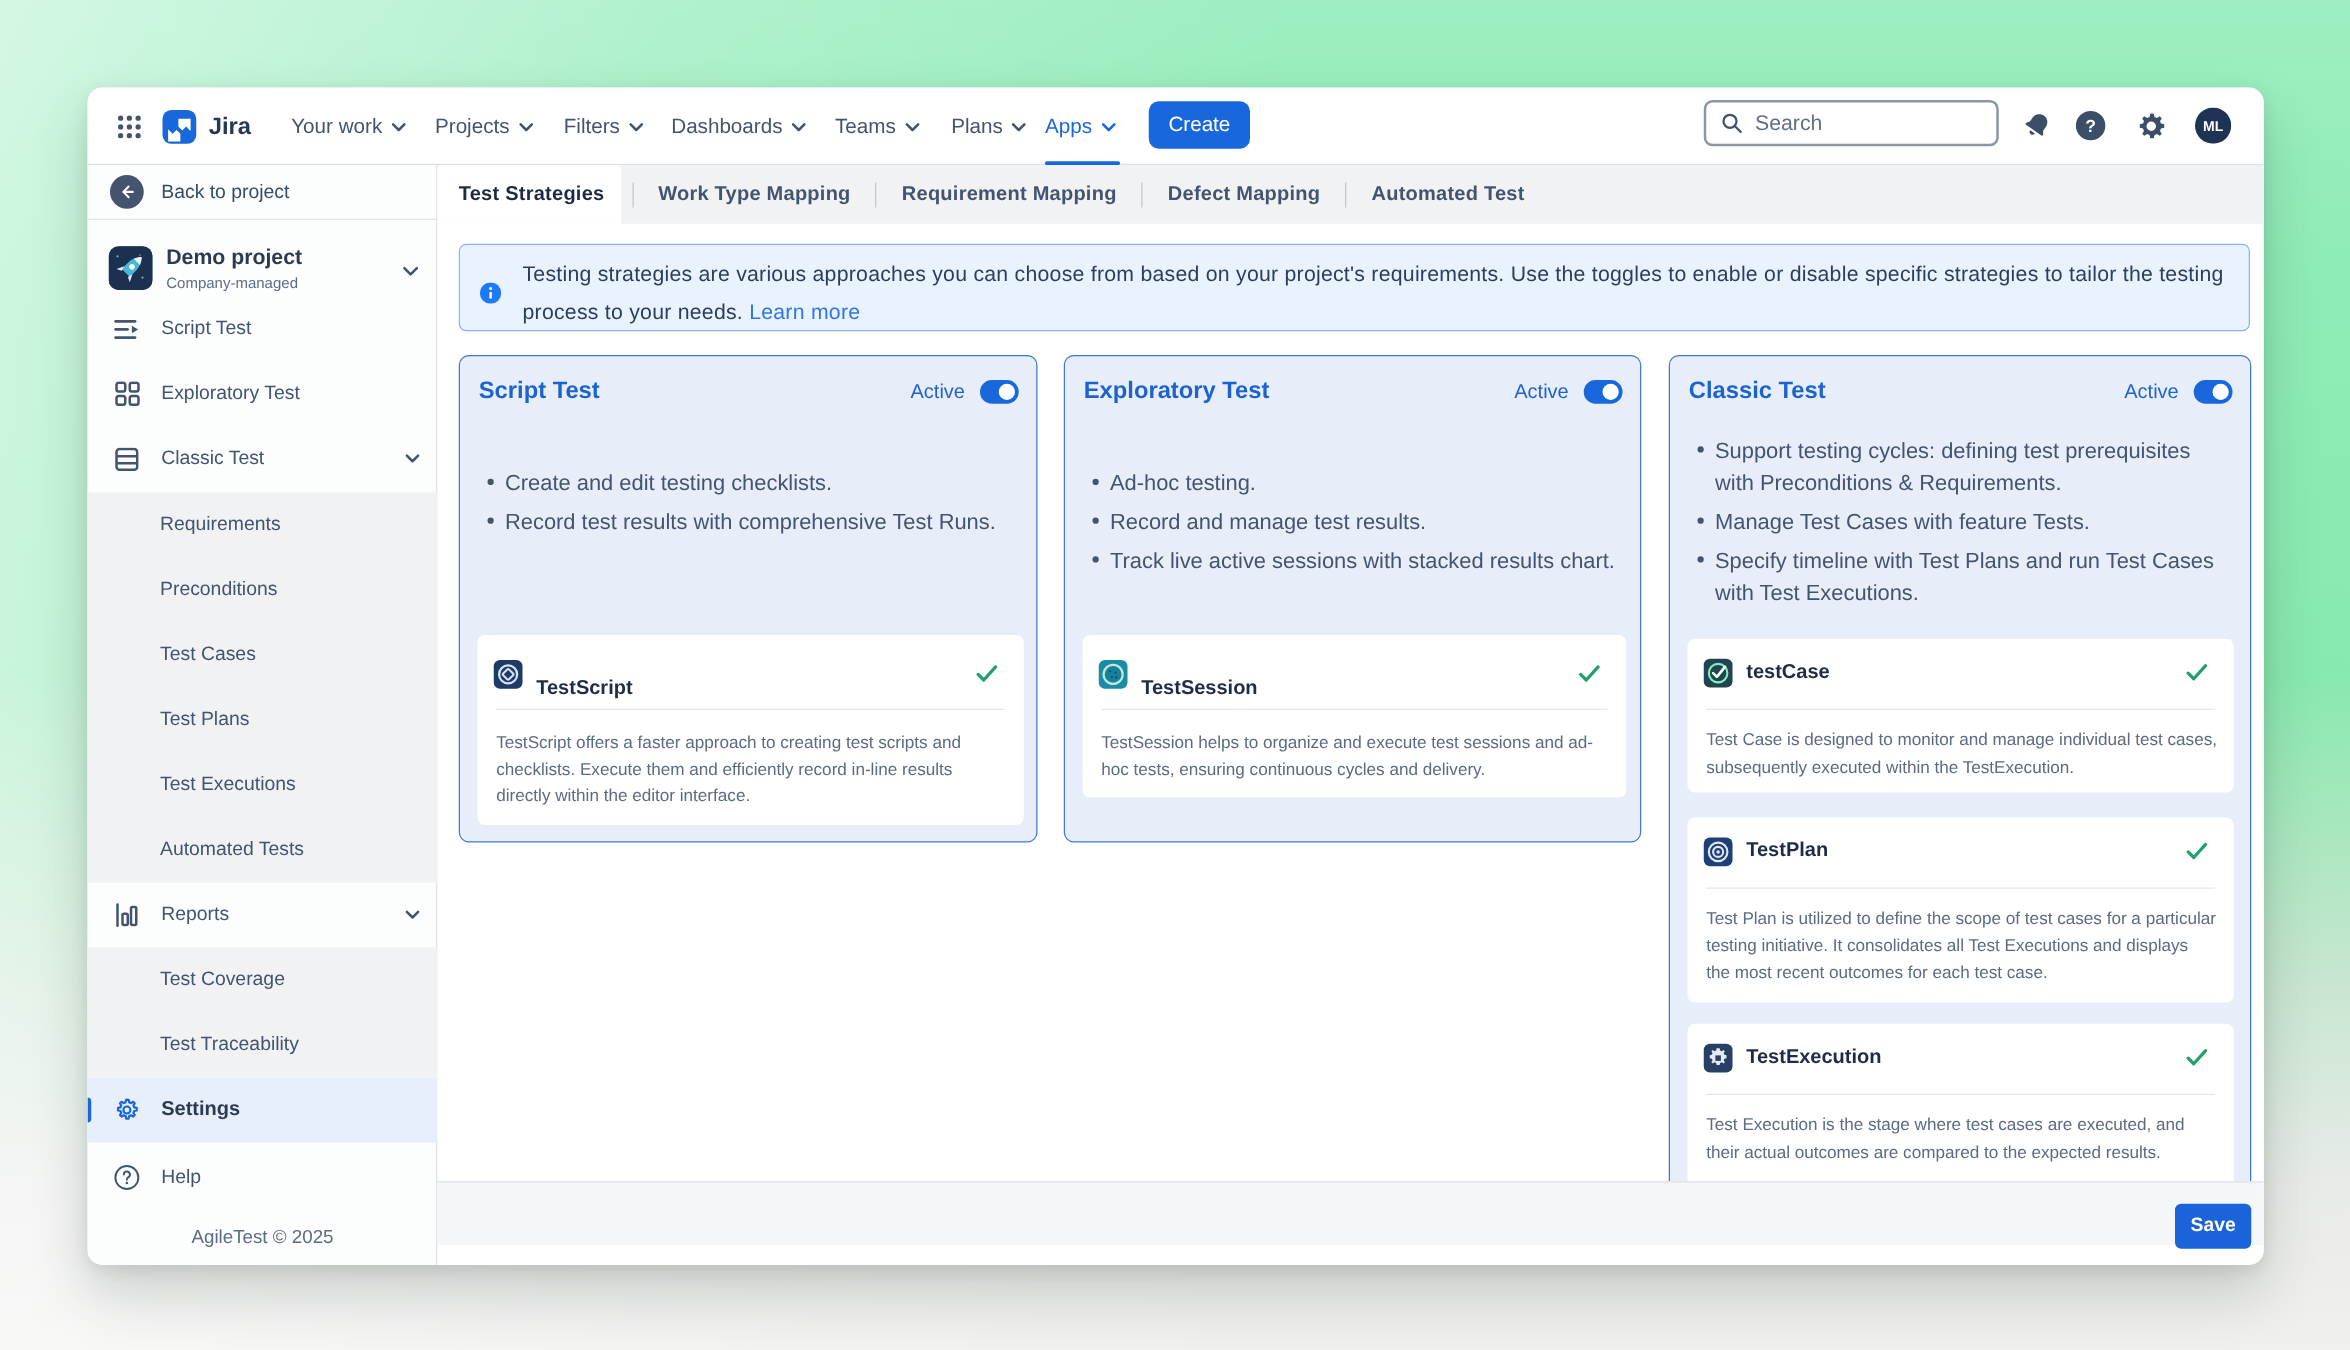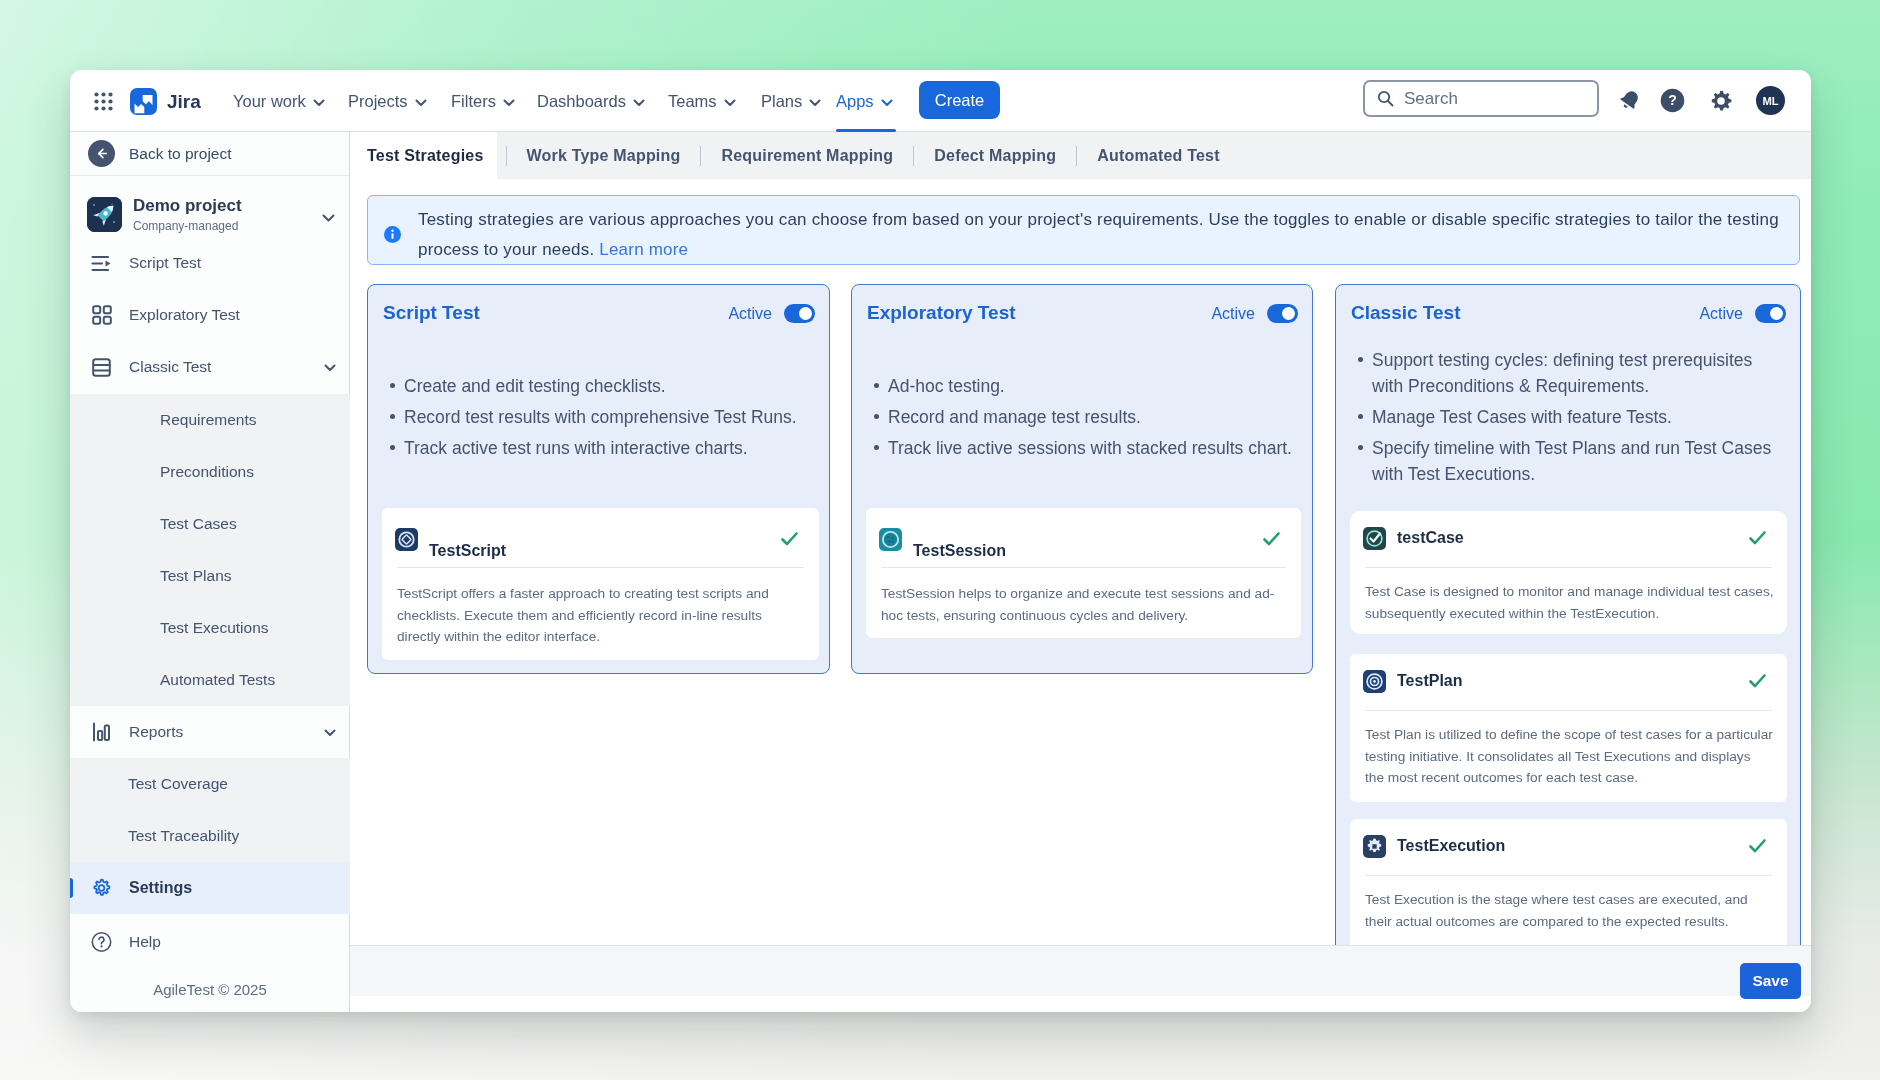--- a/index.html
+++ b/index.html
@@ -183,21 +183,21 @@
           </svg>
         </span>Exploratory Test</div>
     <div class="side-item" style="top:209px;"><span class="ic">
           <svg width="19" height="19" viewBox="0 0 19 19" fill="none" stroke="#44546f" stroke-width="2">
             <rect x="1.2" y="1.2" width="16.6" height="16.6" rx="2.5"></rect>
             <path d="M1.2 7 H17.8 M1.2 12.5 H17.8"></path>
           </svg>
         </span>Classic Test<span class="chev-right"><svg width="12" height="8" viewBox="0 0 12 8">
             <path d="M1.5 1.5 L6 6 L10.5 1.5" stroke="#44546f" stroke-width="2" fill="none" stroke-linecap="round" stroke-linejoin="round"></path>
           </svg></span></div>
-    <div class="side-sub" style="top:262px; height:312px;padding-left:32px;">
+    <div class="side-sub" style="top:262px; height:312px;">
       <div class="sub-item">Requirements</div>
       <div class="sub-item">Preconditions</div>
       <div class="sub-item">Test Cases</div>
       <div class="sub-item">Test Plans</div>
       <div class="sub-item">Test Executions</div>
       <div class="sub-item">Automated Tests</div>
     </div>
     <div class="side-item" style="top:574px;"><span class="ic">
           <svg width="20" height="20" viewBox="0 0 20 20" fill="none" stroke="#44546f" stroke-width="2">
             <path d="M2 1.5 V18.5" stroke-linecap="round"></path>
@@ -251,21 +251,20 @@
     </div>
     <div class="cards">
 
       <div class="card" style="left:0; width:463px; height:390px;">
         <h2>Script Test</h2>
         <div class="active-lab">Active</div>
         <div class="toggle"></div>
         <ul style="top:88px;">
           <li>Create and edit testing checklists.</li>
           <li>Record test results with comprehensive Test Runs.</li>
-          <li>Track active test runs with interactive charts.</li>
         </ul>
         <div class="inner" style="top:223px; width:437px; height:152px;">
           <div class="row">
             <div class="ticon" style="background:#1e3a66;"><svg width="23" height="23" viewBox="0 0 23 23">
                   <circle cx="11.5" cy="11.5" r="7.2" fill="none" stroke="#d7e3f5" stroke-width="1.8"></circle>
                   <rect x="8.2" y="8.2" width="6.6" height="6.6" rx="1" transform="rotate(45 11.5 11.5)" fill="none" stroke="#d7e3f5" stroke-width="1.6"></rect>
                 </svg></div>
             <div class="tname">TestScript</div>
             <svg class="check" width="19" height="19" viewBox="0 0 19 19">
                 <path d="M2.5 10.5 L7 15 L16.5 4.5" stroke="#22a06b" stroke-width="2.6" fill="none" stroke-linecap="round" stroke-linejoin="round"></path>
@@ -306,21 +305,21 @@
 
       <div class="card" style="left:968px; width:466px; height:700px;">
         <h2>Classic Test</h2>
         <div class="active-lab">Active</div>
         <div class="toggle"></div>
         <ul style="top:62px;">
           <li>Support testing cycles: defining test prerequisites<br>with Preconditions &amp; Requirements.</li>
           <li>Manage Test Cases with feature Tests.</li>
           <li>Specify timeline with Test Plans and run Test Cases<br>with Test Executions.</li>
         </ul>
-        <div class="inner c3" style="top:226px; width:437px; height:123px;border-radius:10px;">
+        <div class="inner c3" style="top:226px; width:437px; height:123px;">
           <div class="row">
             <div class="ticon" style="background:#24424f;"><svg width="23" height="23" viewBox="0 0 23 23">
                   <circle cx="11.5" cy="11.5" r="7.4" fill="none" stroke="#7ef0c0" stroke-width="1.7"></circle>
                   <path d="M7.5 11.5 L10.5 14.5 L17 6.5" stroke="#e8fff4" stroke-width="2.2" fill="none" stroke-linecap="round" stroke-linejoin="round"></path>
                 </svg></div>
             <div class="tname">testCase</div>
             <svg class="check" width="19" height="19" viewBox="0 0 19 19">
                 <path d="M2.5 10.5 L7 15 L16.5 4.5" stroke="#22a06b" stroke-width="2.6" fill="none" stroke-linecap="round" stroke-linejoin="round"></path>
               </svg>
           </div>

